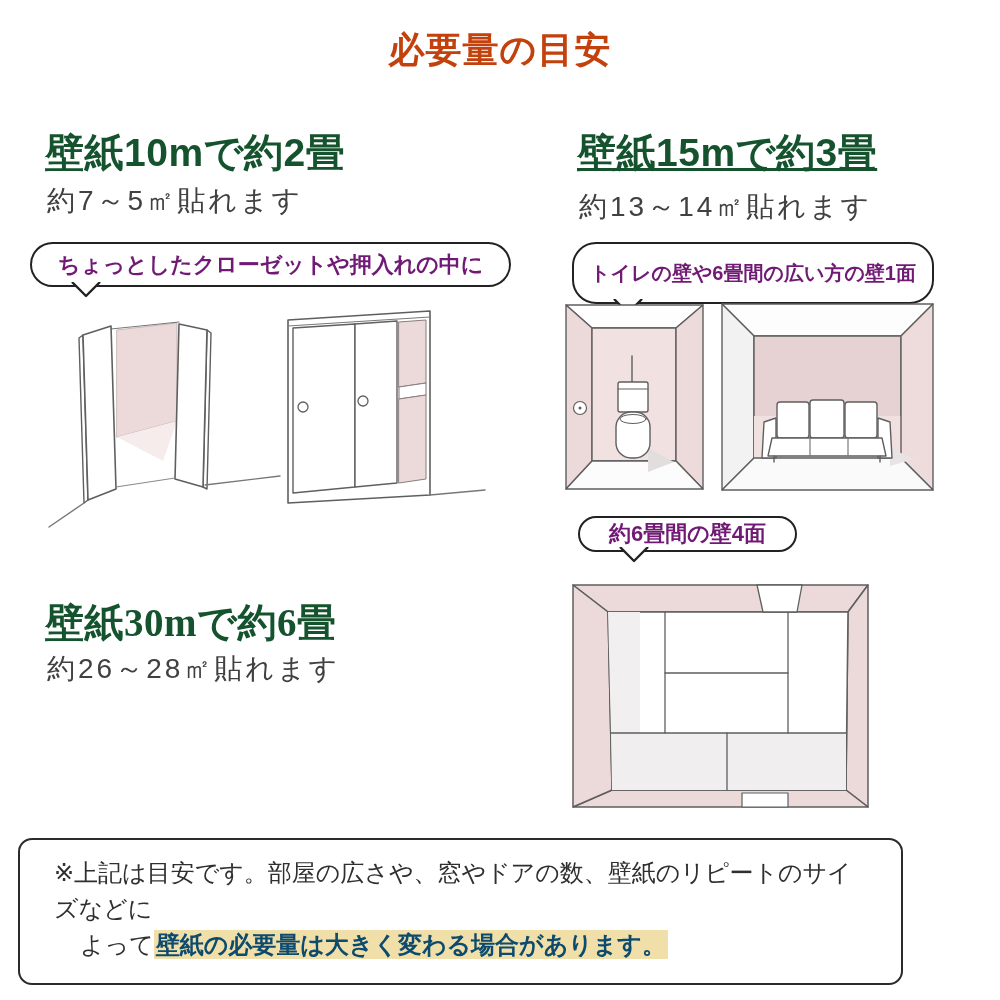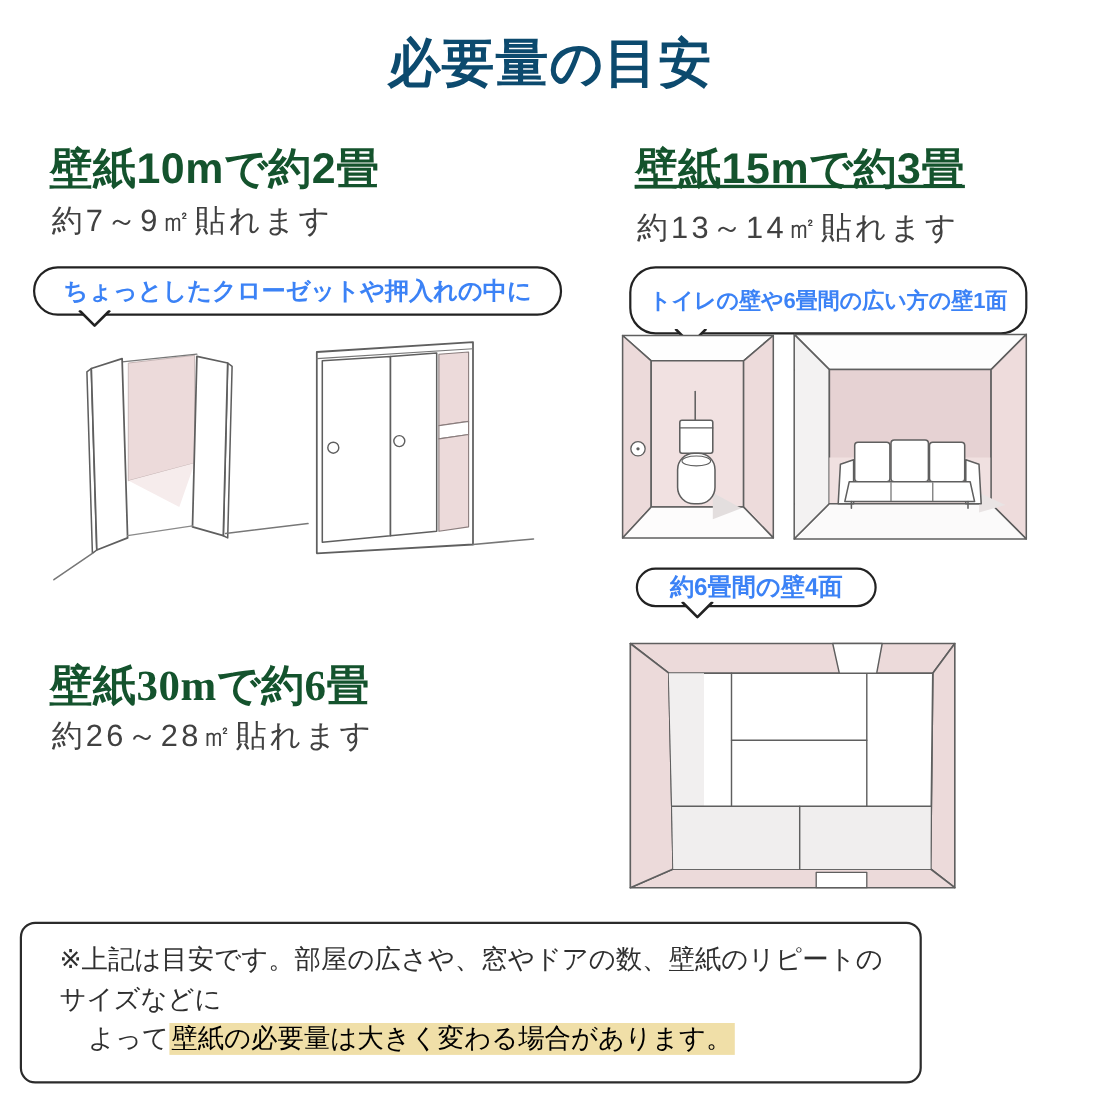--- a/index.html
+++ b/index.html
@@ -1,51 +1,51 @@
 <!DOCTYPE html>
 <html><head>
 <meta charset="utf-8">
 <style>
   html,body{margin:0;padding:0;background:#fff;}
   .page{position:relative;width:1000px;height:1000px;background:#fff;overflow:hidden;
         font-family:"Liberation Sans","DejaVu Sans",sans-serif;color:#3b3b3b;}
   .title{position:absolute;left:0;top:26px;width:100%;text-align:center;margin:0;
-         font-size:48px;font-weight:800;color:#0c4a6e;letter-spacing:1px;}
+         font-size:36px;font-weight:800;color:#c2410c;letter-spacing:1px;}
   .sec-heading{position:absolute;margin:0;font-size:39px;font-weight:800;color:#14532d;letter-spacing:0.5px;}
   .sec-sub{position:absolute;margin:0;font-size:28px;font-weight:500;color:#414141;letter-spacing:3px;}
   .h-10m{left:45px;top:126px;}  .s-10m{left:47px;top:182px;}
   .h-15m{left:577px;top:126px;text-decoration:underline;} .s-15m{left:579px;top:188px;}
   .h-30m{left:45px;top:596px;font-family:Liberation Serif, serif;}  .s-30m{left:47px;top:650px;}
   .bubble{position:absolute;box-sizing:border-box;border:2px solid #222;border-radius:24px;
           background:#fff;display:flex;align-items:center;justify-content:center;
-          font-weight:700;color:#3b82f6;white-space:nowrap;}
+          font-weight:700;color:#701a75;white-space:nowrap;}
   .bubble-1{left:30px;top:242px;width:481px;height:45px;font-size:22px;}
   .bubble-2{left:572px;top:242px;width:362px;height:62px;font-size:20px;}
   .bubble-3{left:578px;top:516px;width:219px;height:36px;font-size:22px;}
   .tail{position:absolute;top:100%;margin-top:-3px;left:38px;width:32px;height:16px;}
   .illu{position:absolute;}
   .illu-closets{left:45px;top:295px;width:455px;height:240px;}
   .illu-rooms{left:560px;top:298px;width:380px;height:200px;}
   .illu-tatami{left:570px;top:580px;width:302px;height:232px;}
-  .note-box{position:absolute;left:18px;top:838px;width:820px;height:147px;box-sizing:border-box;
+  .note-box{position:absolute;left:18px;top:838px;width:885px;height:147px;box-sizing:border-box;
             border:2px solid #2b2b2b;border-radius:14px;background:#fff;
             padding:15px 28px 0 34px;font-size:24px;line-height:36px;color:#2f2f2f;}
   .note-line{margin:0;}
   .note-indent{padding-left:26px;}
-  .hl{font-weight:400;background:#f0dfa8;color:#000000;padding:1px 2px;}
+  .hl{font-weight:700;background:#f0dfa8;color:#0c4a6e;padding:1px 2px;}
 </style>
 </head>
 <body>
 
 <div class="page">
 
   <h1 class="title">必要量の目安</h1>
 
   <h2 class="sec-heading h-10m">壁紙10mで約2畳</h2>
-  <p class="sec-sub s-10m">約7～9㎡貼れます</p>
+  <p class="sec-sub s-10m">約7～5㎡貼れます</p>
   <div class="bubble bubble-1">
     <span>ちょっとしたクローゼットや押入れの中に</span>
     <svg class="tail" viewBox="0 0 32 16">
       <path d="M2,0 L16,14 L30,0" fill="#ffffff" stroke="#222222" stroke-width="2.4" stroke-linejoin="round"></path>
     </svg>
   </div>
 
   <h2 class="sec-heading h-15m">壁紙15mで約3畳</h2>
   <p class="sec-sub s-15m">約13～14㎡貼れます</p>
   <div class="bubble bubble-2">

